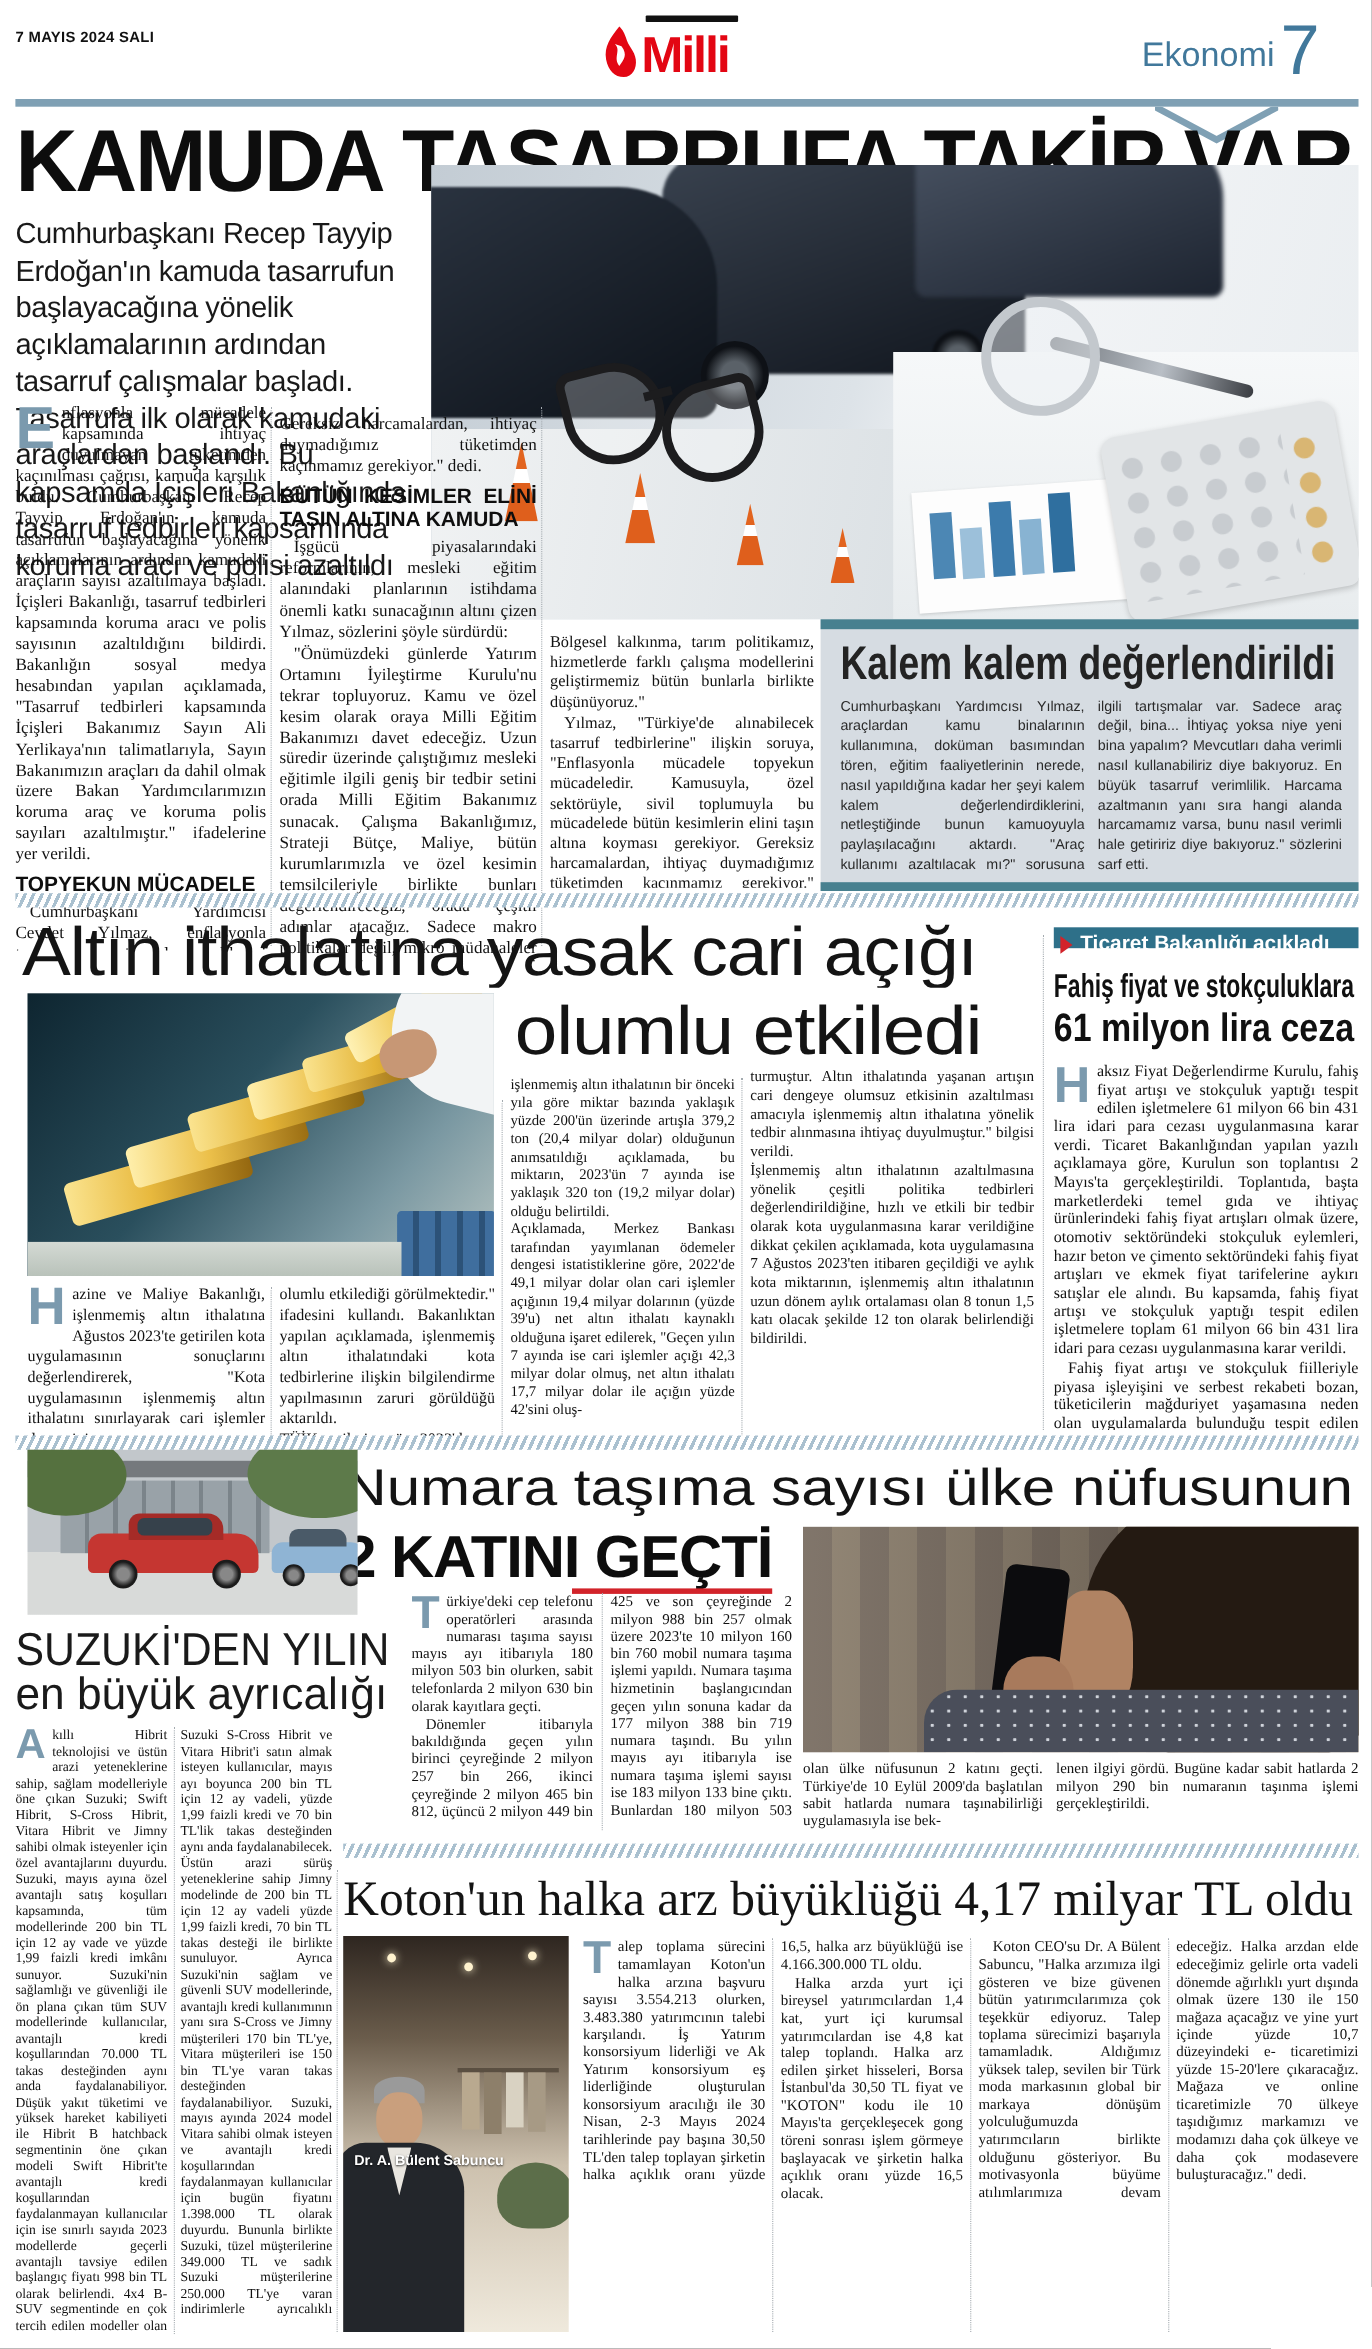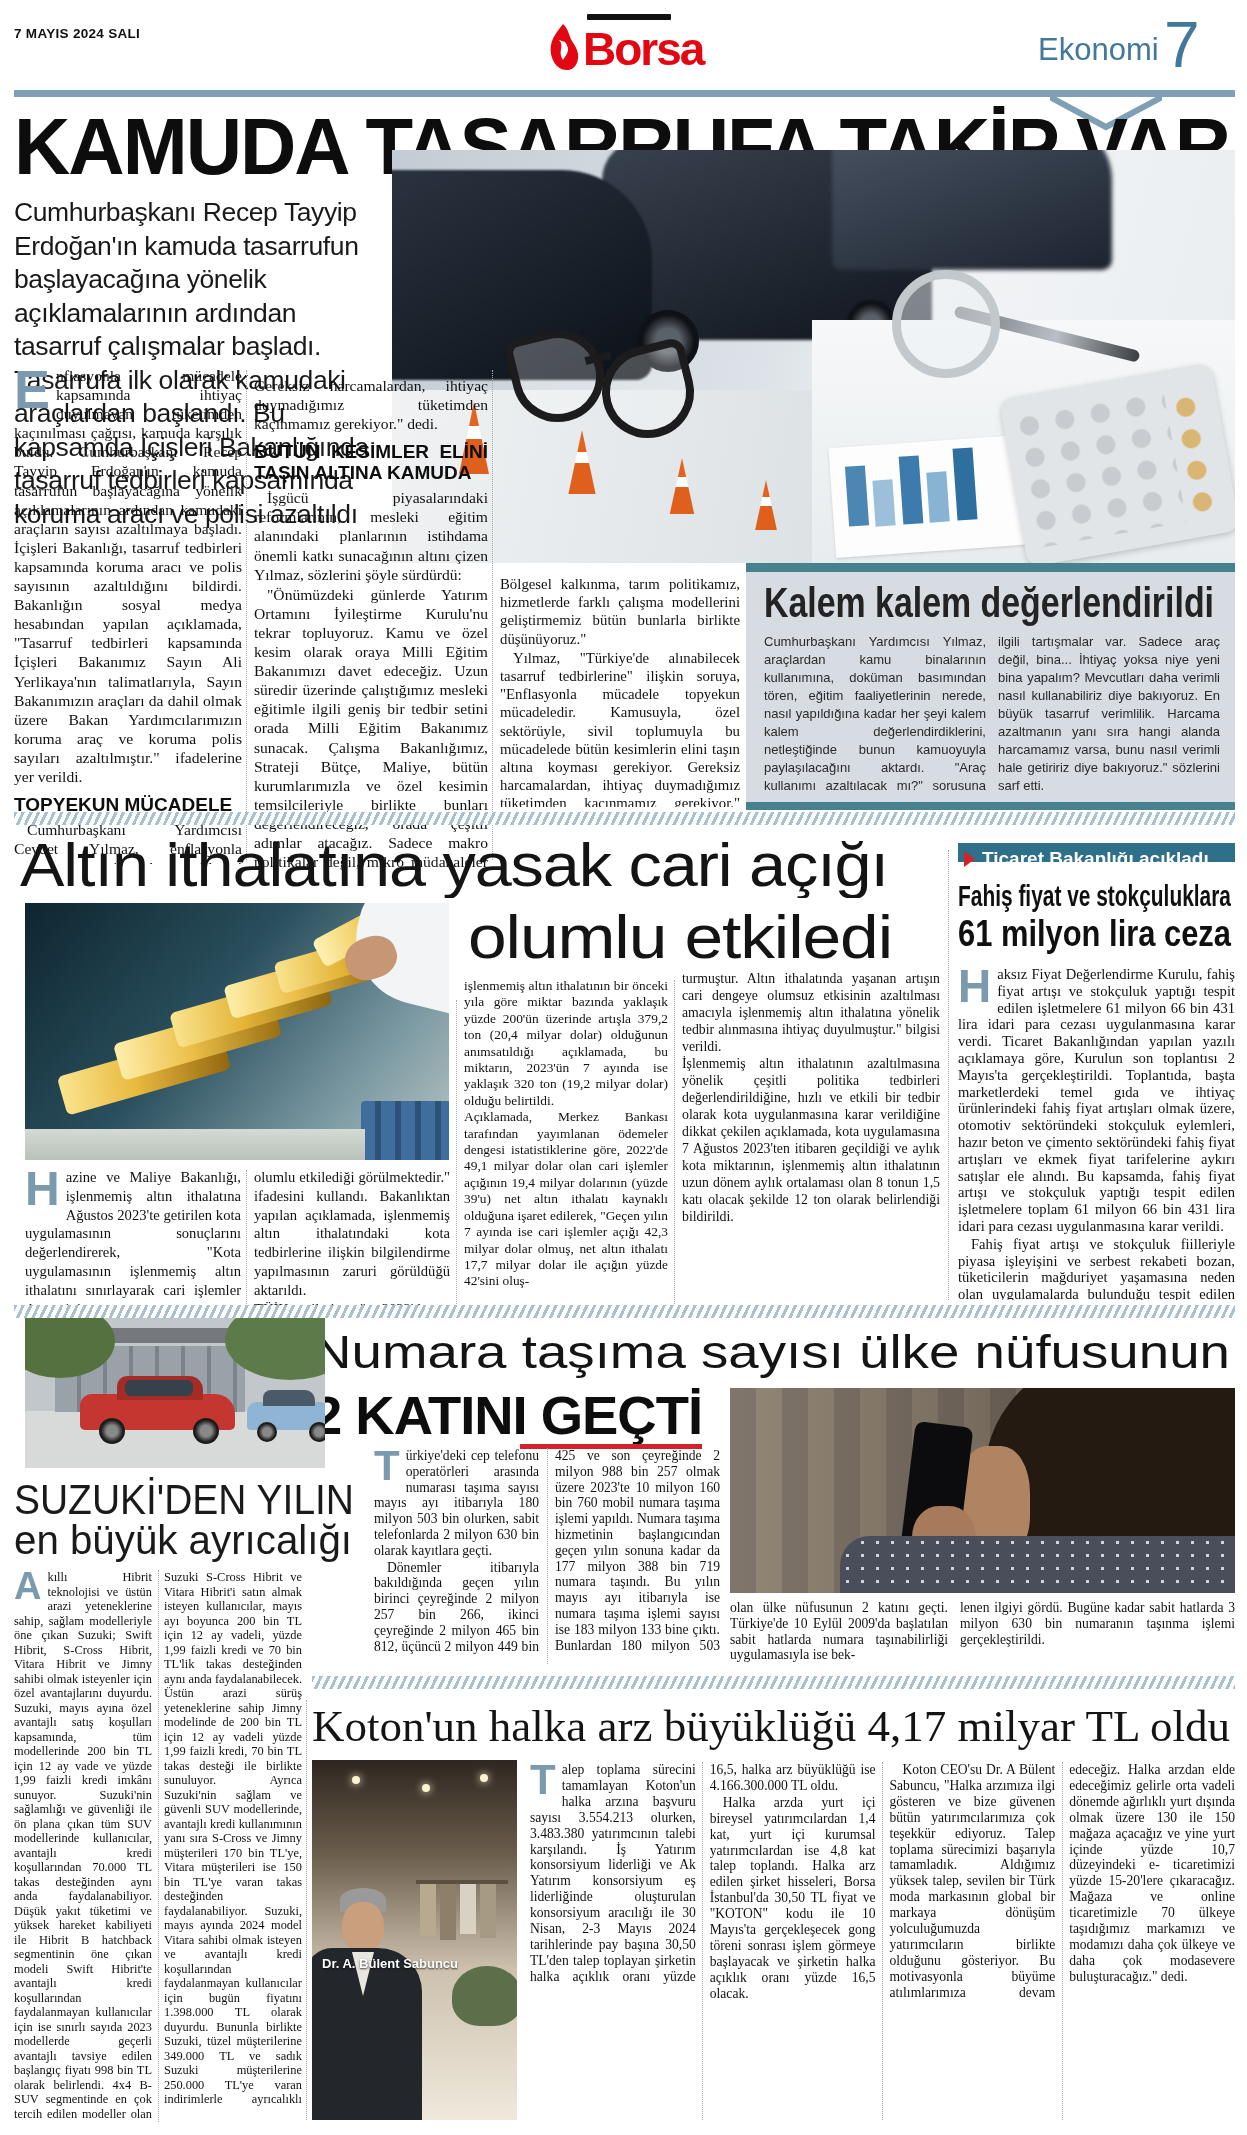--- a/index.html
+++ b/index.html
@@ -30,21 +30,21 @@
 <div class="page">
 
   <div class="abs" style="left:14px;top:26px;font-size:13.5px;font-weight:bold;letter-spacing:.3px;">7 MAYIS 2024 SALI</div>
 
   <div class="abs" style="left:545px;top:14px;width:180px;height:62px;">
     <div class="abs" style="left:42px;top:0;width:84px;height:6px;background:#111;border-radius:1px;"></div>
     <svg class="abs" style="left:0;top:8px;" width="36" height="50" viewBox="0 0 36 50">
       <path d="M18 2 C10 12 4 20 6 32 C8 42 14 48 22 48 C30 48 34 40 33 32 C32 24 26 20 24 12 C22 6 20 4 18 2 Z" fill="#e30613"></path>
       <path d="M14 18 C20 24 12 30 18 38 C22 32 26 28 20 20 Z" fill="#fff"></path>
     </svg>
-    <div class="abs" style="left:38px;top:8px;font-size:46px;font-weight:800;color:#e30613;letter-spacing:-2px;">Borsa</div>
+    <div class="abs" style="left:38px;top:8px;font-size:46px;font-weight:800;color:#e30613;letter-spacing:-2px;">Milli</div>
   </div>
 
   <div class="abs" style="left:1038px;top:32px;font-size:31px;color:#41789b;">Ekonomi</div>
   <div class="abs" style="left:1164px;top:8px;font-size:64px;color:#41789b;font-weight:400;">7</div>
 
   <div class="abs" style="left:14px;top:90px;width:1221px;height:7px;background:#7fa0b4;"></div>
   <svg class="abs" style="left:1050px;top:97px;" width="112" height="36" viewBox="0 0 112 36">
     <polygon points="0,0 56,30 112,0" fill="#ffffff"></polygon>
     <polyline points="0,0 56,30 112,0" fill="none" stroke="#7fa0b4" stroke-width="6"></polyline>
   </svg>
@@ -177,21 +177,21 @@
     <div class="abs" style="left:178px;top:36px;width:58px;height:126px;background:#0c0c0e;border-radius:9px;transform:rotate(7deg);"></div>
     <div class="abs" style="left:182px;top:118px;width:64px;height:74px;background:#a87a5c;border-radius:42%;"></div>
     <div class="abs" style="left:110px;top:148px;width:395px;height:57px;background-color:#4a4e5a;background-image:radial-gradient(#cfd3da 1.6px,transparent 1.8px);background-size:15px 13px;border-radius:30px 0 0 0;"></div>
   </div>
 
   <div class="abs body-col serif just" style="left:374px;top:1448px;width:346px;height:216px;font-size:13.6px;line-height:15.8px;column-count:2;column-gap:16px;column-rule:1px dotted #a3aaaf;">
     <p><span class="dropcap" style="font-size:42px;line-height:32px;">T</span><span>ürkiye'deki cep telefonu operatörleri arasında numarası taşıma sayısı mayıs ayı itibarıyla 180 milyon 503 bin olurken, sabit telefonlarda 2 milyon 630 bin olarak kayıtlara geçti.</span></p>
     <p>Dönemler itibarıyla bakıldığında geçen yılın birinci çeyreğinde 2 milyon 257 bin 266, ikinci çeyreğinde 2 milyon 465 bin 812, üçüncü 2 milyon 449 bin 425 ve son çeyreğinde 2 milyon 988 bin 257 olmak üzere 2023'te 10 milyon 160 bin 760 mobil numara taşıma işlemi yapıldı. Numara taşıma hizmetinin başlangıcından geçen yılın sonuna kadar da 177 milyon 388 bin 719 numara taşındı. Bu yılın mayıs ayı itibarıyla ise numara taşıma işlemi sayısı ise 183 milyon 133 bine çıktı. Bunlardan 180 milyon 503 bini cep telefonu, 2 milyon 630 bini de sabit telefon numaralarından oluştu. Böylece numara taşıma sayısı, 85 milyon 372 bin 377</p>
   </div>
   <div class="abs body-col serif just" style="left:730px;top:1600px;width:218px;height:66px;font-size:13.6px;line-height:15.8px;">olan ülke nüfusunun 2 katını geçti. Türkiye'de 10 Eylül 2009'da başlatılan sabit hatlarda numara taşınabilirliği uygulamasıyla ise bek-</div>
-  <div class="abs body-col serif just" style="left:960px;top:1600px;width:275px;height:66px;font-size:13.6px;line-height:15.8px;">lenen ilgiyi gördü. Bugüne kadar sabit hatlarda 3 milyon 630 bin numaranın taşınma işlemi gerçekleştirildi.</div>
+  <div class="abs body-col serif just" style="left:960px;top:1600px;width:275px;height:66px;font-size:13.6px;line-height:15.8px;">lenen ilgiyi gördü. Bugüne kadar sabit hatlarda 2 milyon 290 bin numaranın taşınma işlemi gerçekleştirildi.</div>
 
   <div class="abs photo" style="left:25px;top:1318px;width:300px;height:150px;background:linear-gradient(#c2c7cb 0 62%,#d8dad9 62%);">
     <div class="abs" style="left:0;top:10px;width:300px;height:15px;background:#75797d;"></div>
     <div class="abs" style="left:30px;top:28px;width:190px;height:66px;background:repeating-linear-gradient(90deg,#99a2a8 0 22px,#7b848a 22px 26px);"></div>
     <div class="abs" style="left:-20px;top:-14px;width:110px;height:74px;background:#55713f;border-radius:50%;"></div>
     <div class="abs" style="left:200px;top:-18px;width:130px;height:80px;background:#5d7a4a;border-radius:50%;"></div>
     <div class="abs" style="left:55px;top:76px;width:155px;height:36px;background:#c53631;border-radius:12px 20px 5px 5px;"></div>
     <div class="abs" style="left:92px;top:58px;width:86px;height:24px;background:#a52b27;border-radius:10px 14px 0 0;"></div>
     <div class="abs" style="left:100px;top:62px;width:68px;height:16px;background:#36414b;border-radius:6px;"></div>
     <div class="abs" style="left:74px;top:100px;width:26px;height:26px;background:radial-gradient(circle,#888 30%,#1b1b1b 60%);border-radius:50%;"></div>

